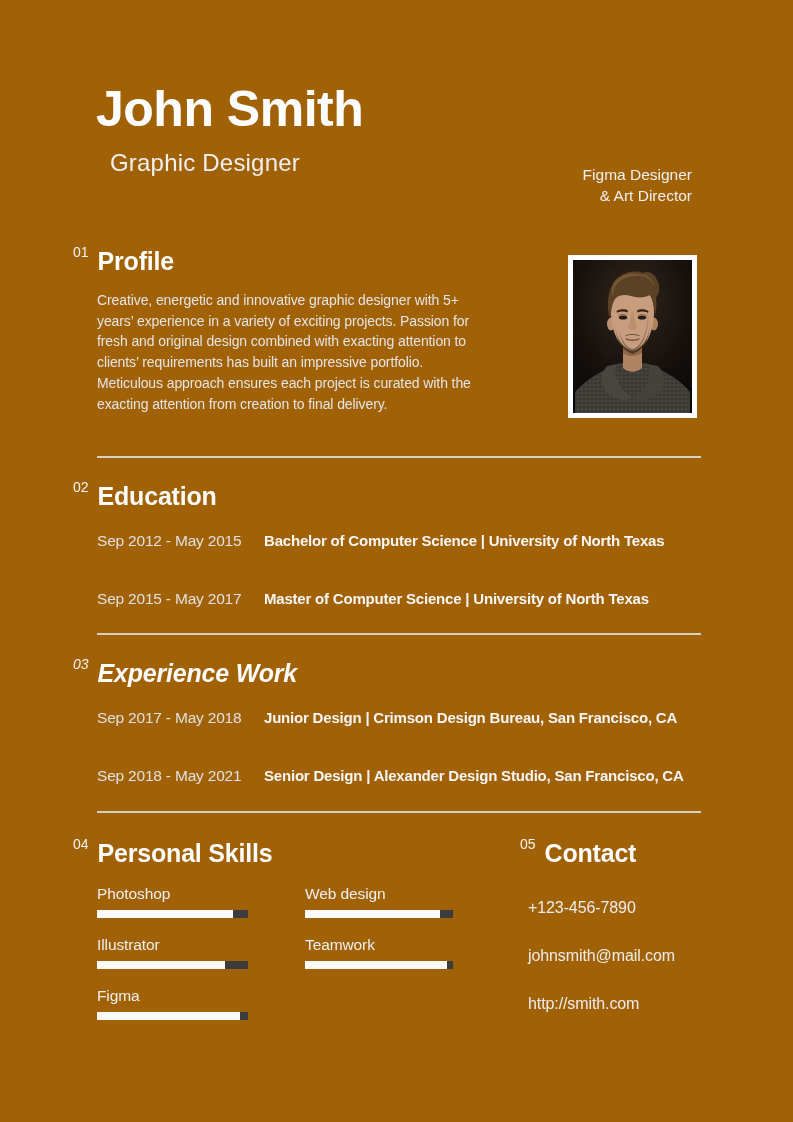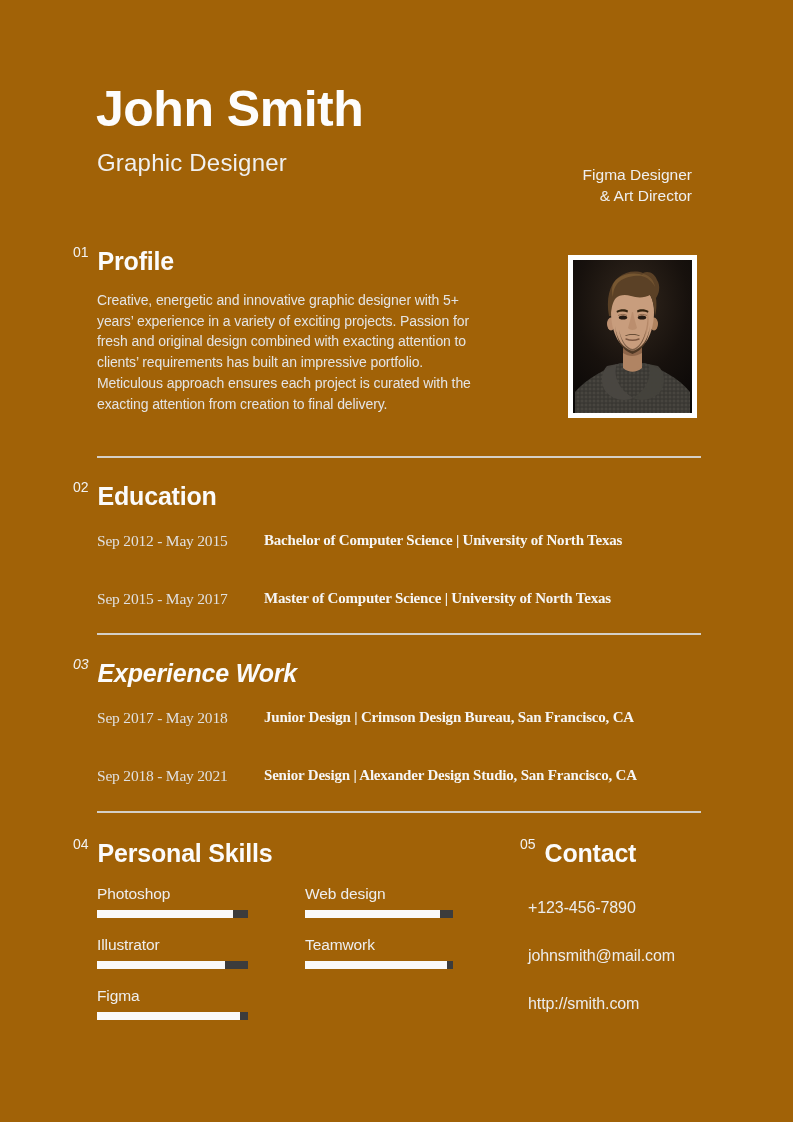--- a/index.html
+++ b/index.html
@@ -5,35 +5,35 @@
   html,body{margin:0;padding:0;background:#151516;}
   .page{
     position:relative;width:793px;height:1122px;overflow:hidden;
     background:#a16207;
     font-family:"Liberation Sans", sans-serif;
     -webkit-font-smoothing:antialiased;
   }
   .abs{position:absolute;}
   
   .name{left:96px;top:84px;font-size:50px;font-weight:bold;color:#fdfdfd;line-height:1;letter-spacing:-0.5px;}
-  .job-title{left:97px;top:151px;font-size:24px;font-weight:400;color:#f0f0f0;line-height:1;letter-spacing:0.2px;}
+  .job-title{left:110px;top:151px;font-size:24px;font-weight:400;color:#f0f0f0;line-height:1;letter-spacing:0.2px;}
   .tagline{right:101px;top:164px;font-size:15.5px;line-height:21px;color:#efefef;text-align:right;}
   
   .section-head{display:flex;align-items:flex-start;color:#fbfbfb;text-align:right;}
   .section-num{font-size:14px;line-height:1;font-weight:400;color:#f2f2f2;}
   .section-title{font-size:25px;line-height:1;font-weight:bold;margin-left:9px;margin-top:4px;letter-spacing:-0.2px;}
   
   .profile-body{left:97px;top:290px;width:462px;font-size:14px;line-height:20.7px;color:#e4e4e4;white-space:pre-line;letter-spacing:-0.1px;}
   
   .photo-frame{left:568px;top:255px;width:119px;height:153px;background:#ffffff;padding:5px;}
   .photo-frame svg{display:block;width:119px;height:153px;}
   
   .divider{left:97px;width:604px;height:2px;background:#d8d8d8;opacity:0.92;}
   
-  .rows{left:97px;font-family:Liberation Serif, serif;}
+  .rows{left:97px;}
   .t-row{display:flex;align-items:flex-start;height:19px;margin-bottom:39px;}
   .t-dates{flex:0 0 167px;font-size:15.5px;line-height:19px;color:#e0e0e0;letter-spacing:-0.2px;}
   .t-detail{font-size:15px;line-height:19px;font-weight:bold;color:#f6f6f6;letter-spacing:-0.2px;white-space:nowrap;}
   
   .skills-col{width:151px;}
   .skill-row{margin-bottom:17px;}
   .skill-label{font-size:15.5px;line-height:19px;color:#eeeeee;letter-spacing:-0.1px;}
   .skill-track{margin-top:7px;height:8px;width:100%;background:#3c3c3c;}
   .skill-fill{height:8px;background:#fafafa;}
   

